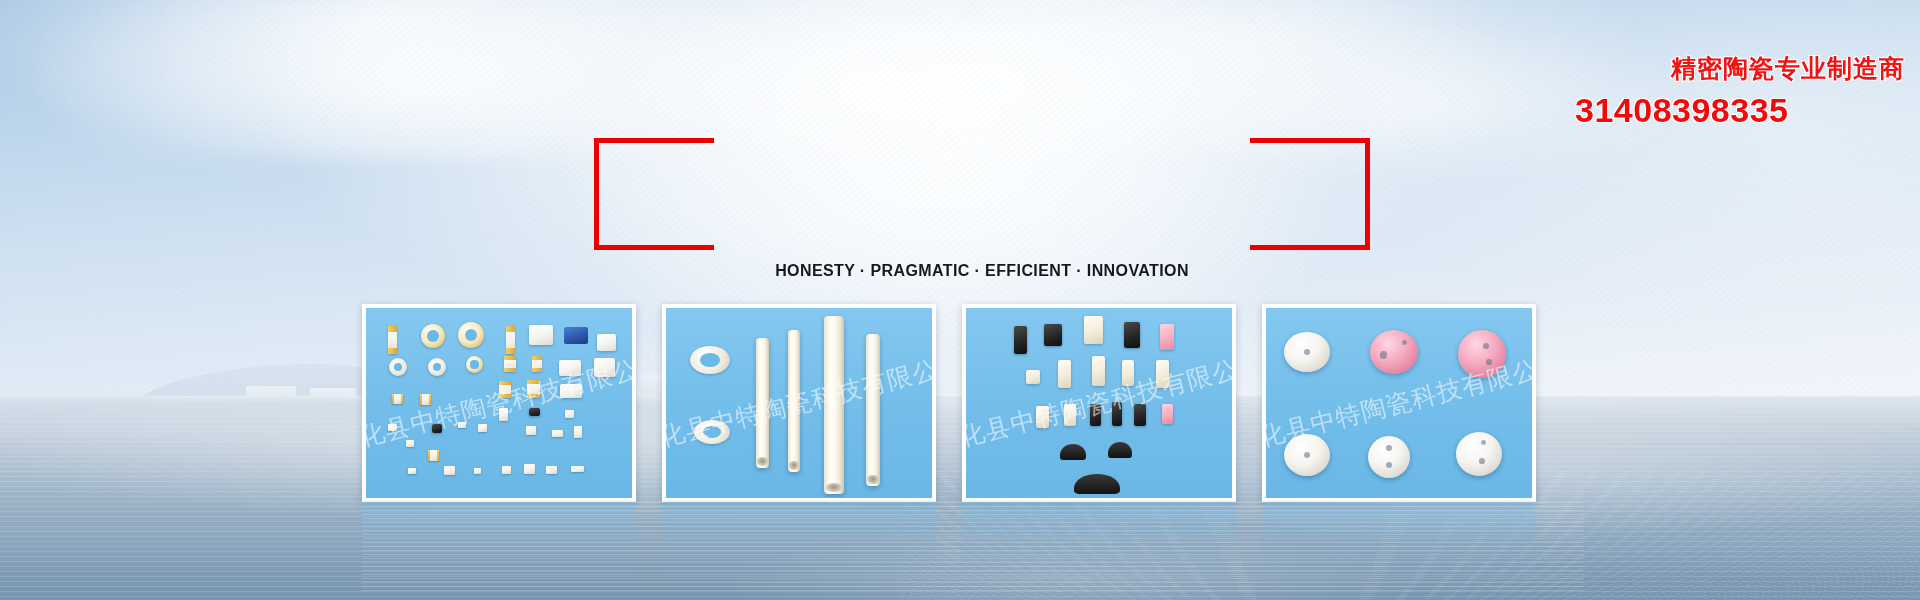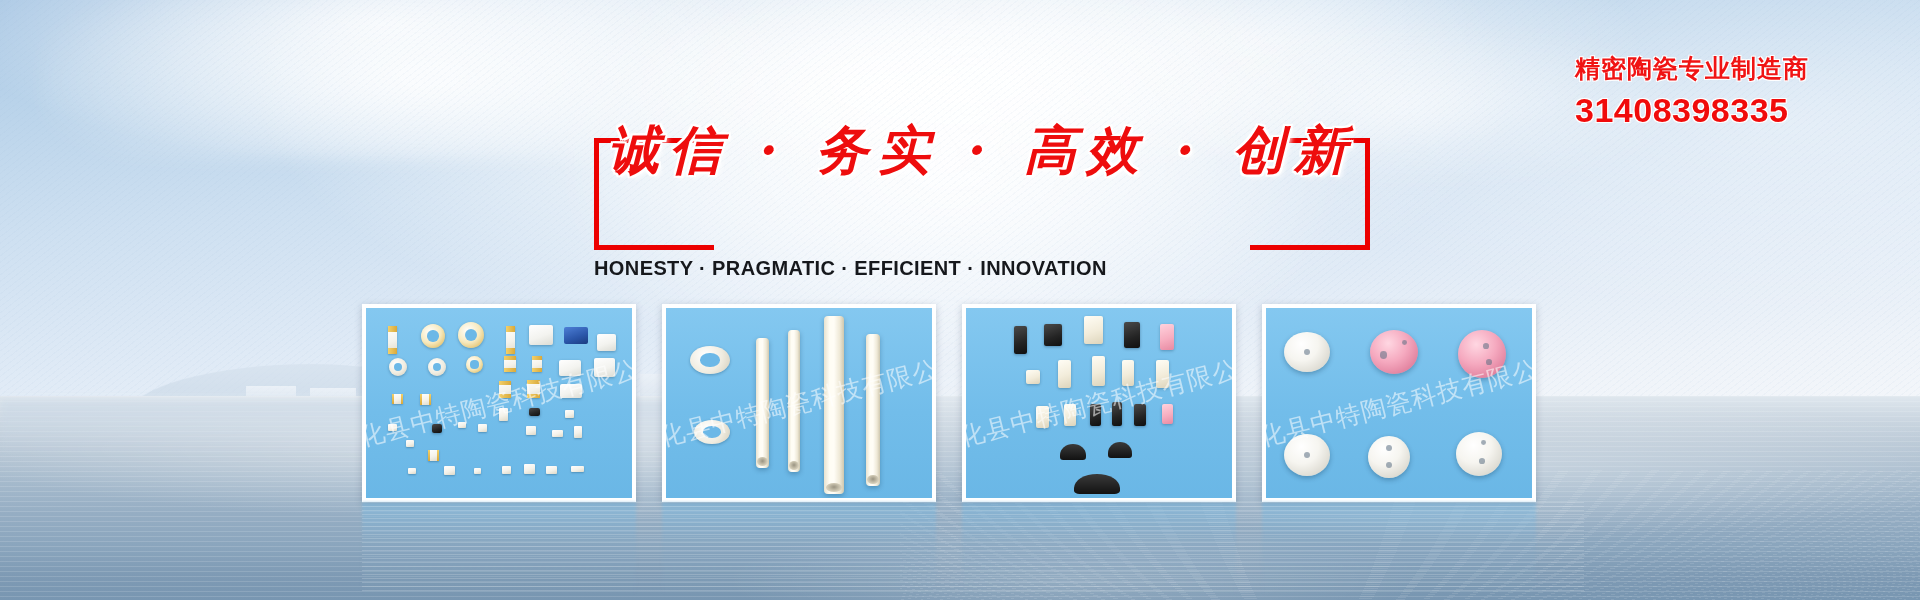--- a/index.html
+++ b/index.html
@@ -192,23 +192,23 @@
     white-space: nowrap;
     text-shadow:
        2px 0 0 #fff, -2px 0 0 #fff, 0 2px 0 #fff, 0 -2px 0 #fff,
        2px 2px 0 #fff, -2px 2px 0 #fff, 2px -2px 0 #fff, -2px -2px 0 #fff,
        3px 3px 5px rgba(255,255,255,0.95);
   }
   .slogan-en {
     position: absolute;
     left: 0; right: 0;
     bottom: -30px;
-    text-align: left;
+    text-align: center;
     font-family: "Liberation Sans", sans-serif;
-    font-size: 20px;
+    font-size: 16px;
     font-weight: 700;
     letter-spacing: 0.4px;
     color: #16181c;
     white-space: nowrap;
   }
 
   
   .contact {
     position: absolute;
     left: 1575px; top: 52px;
@@ -216,20 +216,21 @@
     text-align: left;
   }
   .contact-headline {
     font-family: "DejaVu Sans", "Liberation Sans", sans-serif;
     font-size: 25px;
     font-weight: 700;
     color: #f01414;
     letter-spacing: 1px;
     white-space: nowrap;
     text-shadow: 1px 1px 0 #fff, -1px -1px 0 #fff, 1px -1px 0 #fff, -1px 1px 0 #fff;
+    text-align: right;
   }
   .contact-label {
     margin-top: 16px;
     font-family: "DejaVu Sans", "Liberation Sans", sans-serif;
     font-size: 26px;
     font-weight: 700;
     color: #f01414;
     letter-spacing: 1px;
     white-space: nowrap;
     text-shadow: 1px 1px 0 #fff, -1px -1px 0 #fff, 1px -1px 0 #fff, -1px 1px 0 #fff;
@@ -463,21 +464,20 @@
     <div class="bracket left">
       <i class="v"></i>
         <i class="t"></i>
         <i class="b"></i>
     </div>
     <div class="bracket right">
       <i class="v"></i>
         <i class="t"></i>
         <i class="b"></i>
     </div>
-    <div class="slogan-cn">诚信 · 务实 · 高效 · 创新</div>
     <div class="slogan-en">HONESTY · PRAGMATIC · EFFICIENT · INNOVATION</div>
   </div>
 
   <div class="contact">
     <div class="contact-headline">精密陶瓷专业制造商</div>
     <div class="contact-phone">31408398335</div>
   </div>
 
   <div class="panels">
 

